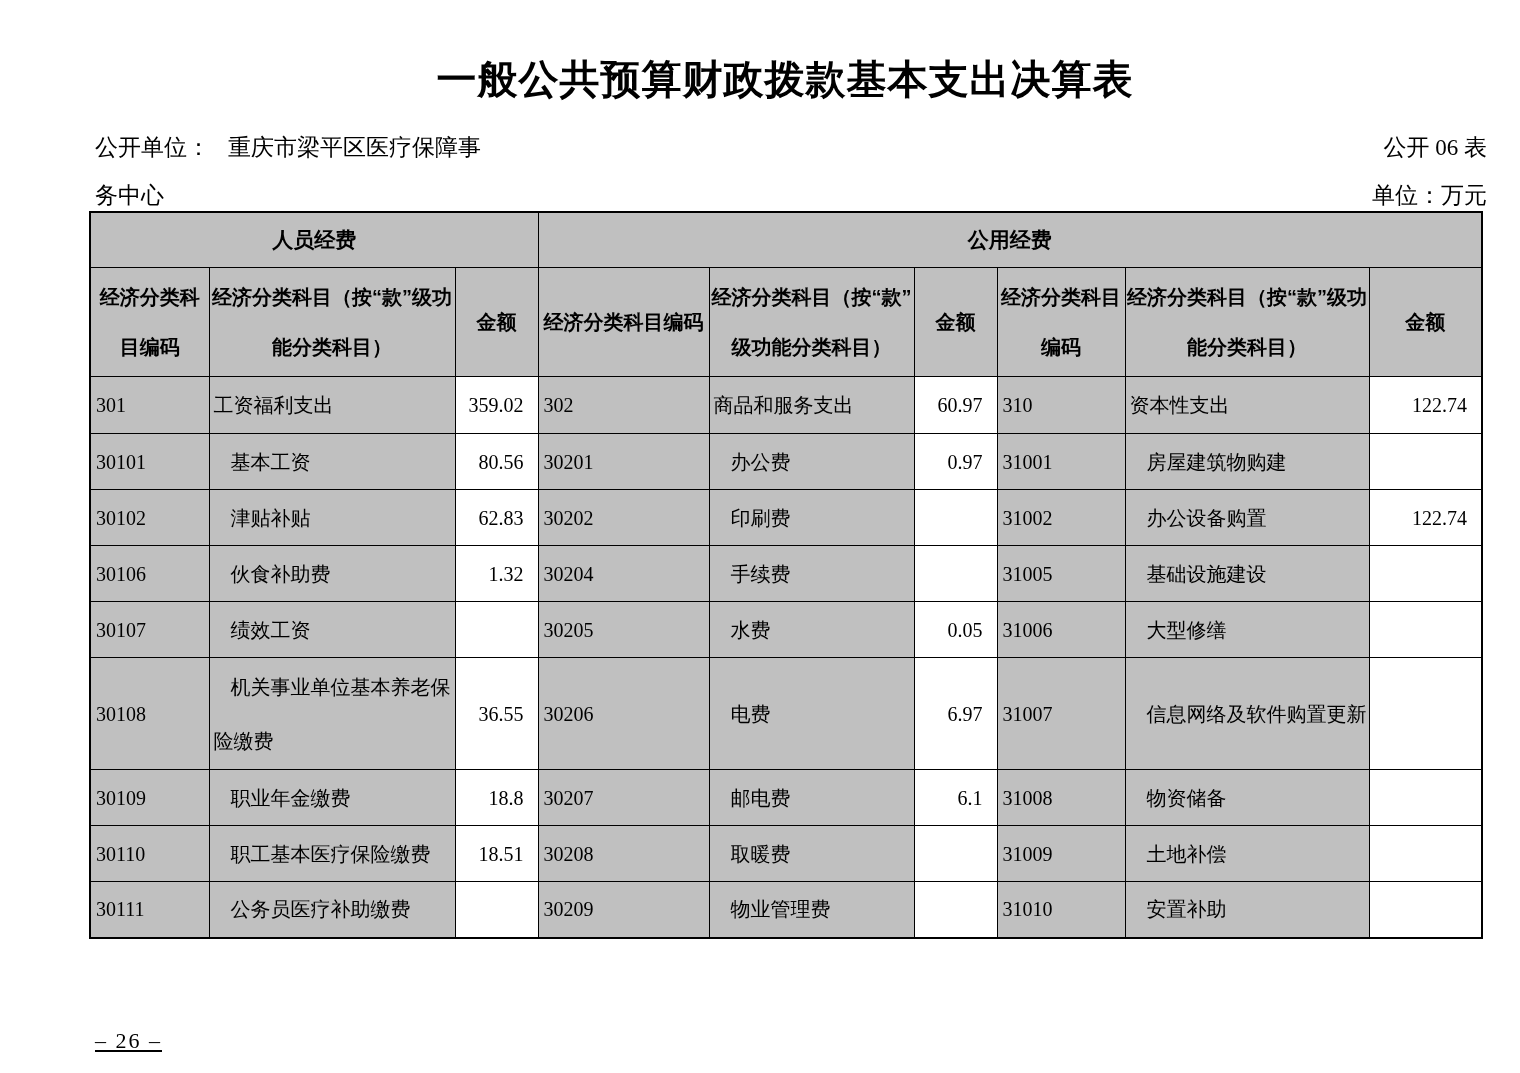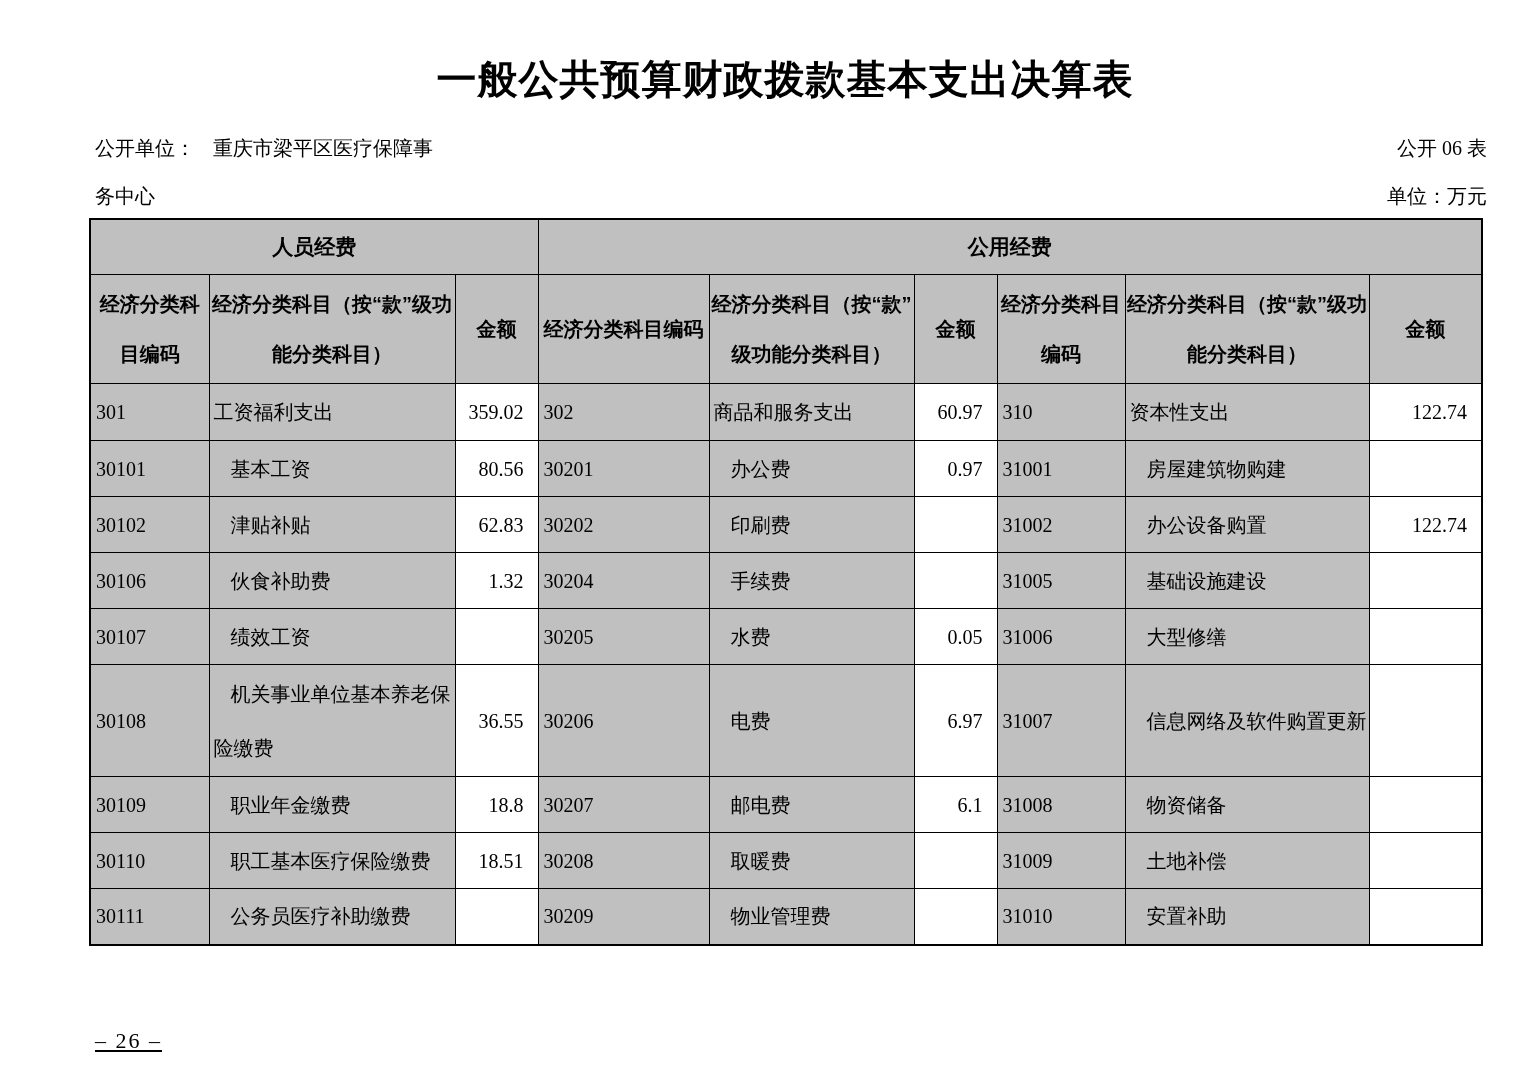--- a/index.html
+++ b/index.html
@@ -7,27 +7,27 @@
     width:1520px;height:1073px;position:relative;background:#ffffff;
     font-family:"Liberation Serif", serif;color:#000;overflow:hidden;
   }
   .title{
     position:absolute;top:52px;left:89px;width:1392px;margin:0;
     text-align:center;font-size:40px;font-weight:bold;letter-spacing:1px;
     font-family:Liberation Sans, sans-serif;
   }
   .meta-row{
     position:absolute;left:95px;right:33px;display:flex;
-    justify-content:space-between;font-size:20px;line-height:28px;text-align:center;
+    justify-content:space-between;font-size:23px;line-height:28px;text-align:center;
   }
   .meta-1{top:134px;}
   .meta-2{top:182px;}
   .gap{display:inline-block;width:18px;}
   table{
-    position:absolute;left:89px;top:218px;width:1392px;
+    position:absolute;left:89px;top:211px;width:1392px;
     border-collapse:collapse;table-layout:fixed;
     border:2px solid #000;background:#c0c0c0;
   }
   th,td{border:1px solid #000;overflow:hidden;padding:0;vertical-align:middle;}
   th.sec{
     height:54px;background:#c0c0c0;text-align:center;
     font:bold 21px "Liberation Sans", sans-serif;
   }
   th.hdr{
     height:108px;background:#c0c0c0;text-align:center;

